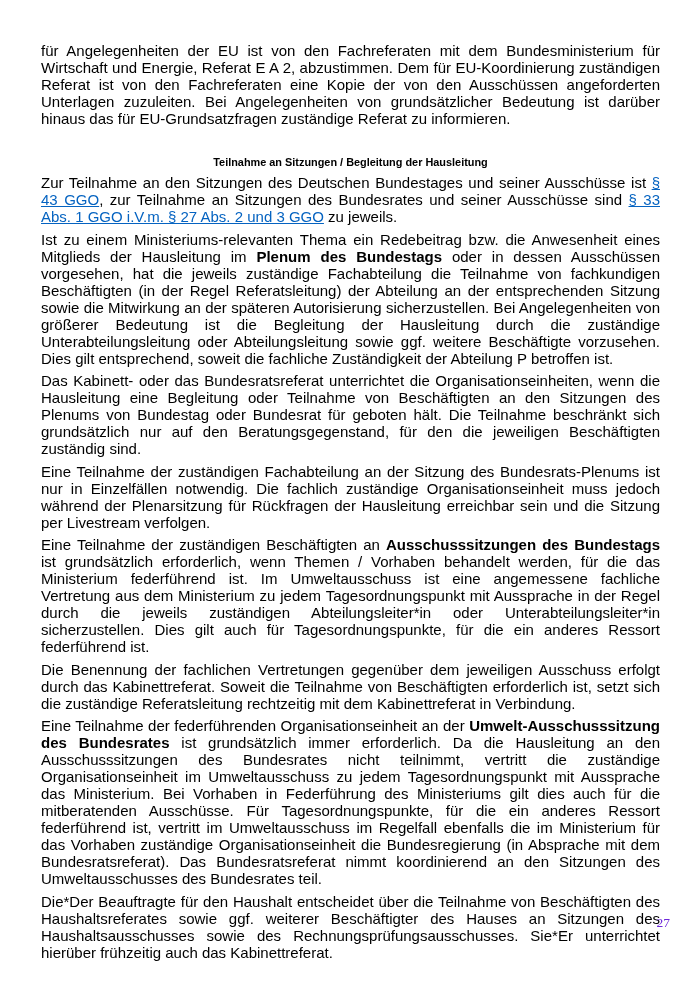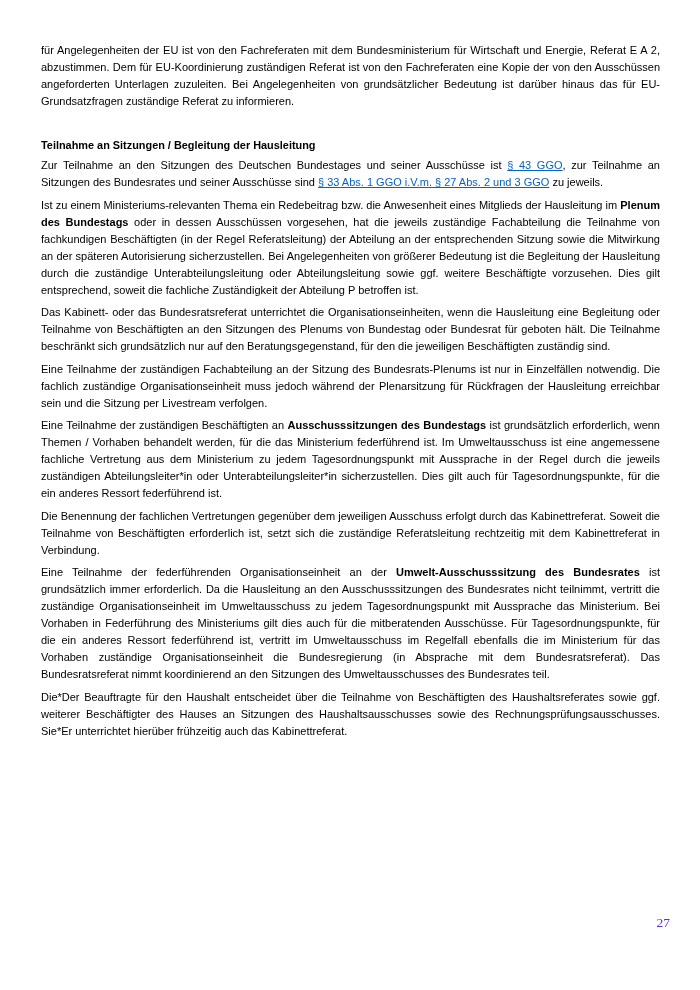--- a/index.html
+++ b/index.html
@@ -16,31 +16,31 @@
     color: #000000;
   }
   .page {
     position: absolute;
     inset: 0;
     padding: 42px 40px 0 41px;
     box-sizing: border-box;
   }
   .doc-p {
     margin: 0 0 5.5px 0;
-    font-size: 11px;
+    font-size: 15px;
     line-height: 17px;
     text-align: justify;
     color: #000000;
   }
   .doc-h {
     margin: 27px 0 3px 0;
     font-size: 10.9px;
     line-height: 17px;
     font-weight: bold;
-    text-align: left;
+    text-align: center;
     color: #000000;
   }
   .doc-h:first-child { margin-top: 0; }
   .doc-p strong { font-weight: bold; }
   a.doc-link {
     color: var(--link-color, #0563C1);
     text-decoration: underline;
     cursor: pointer;
   }
   .page-number {

